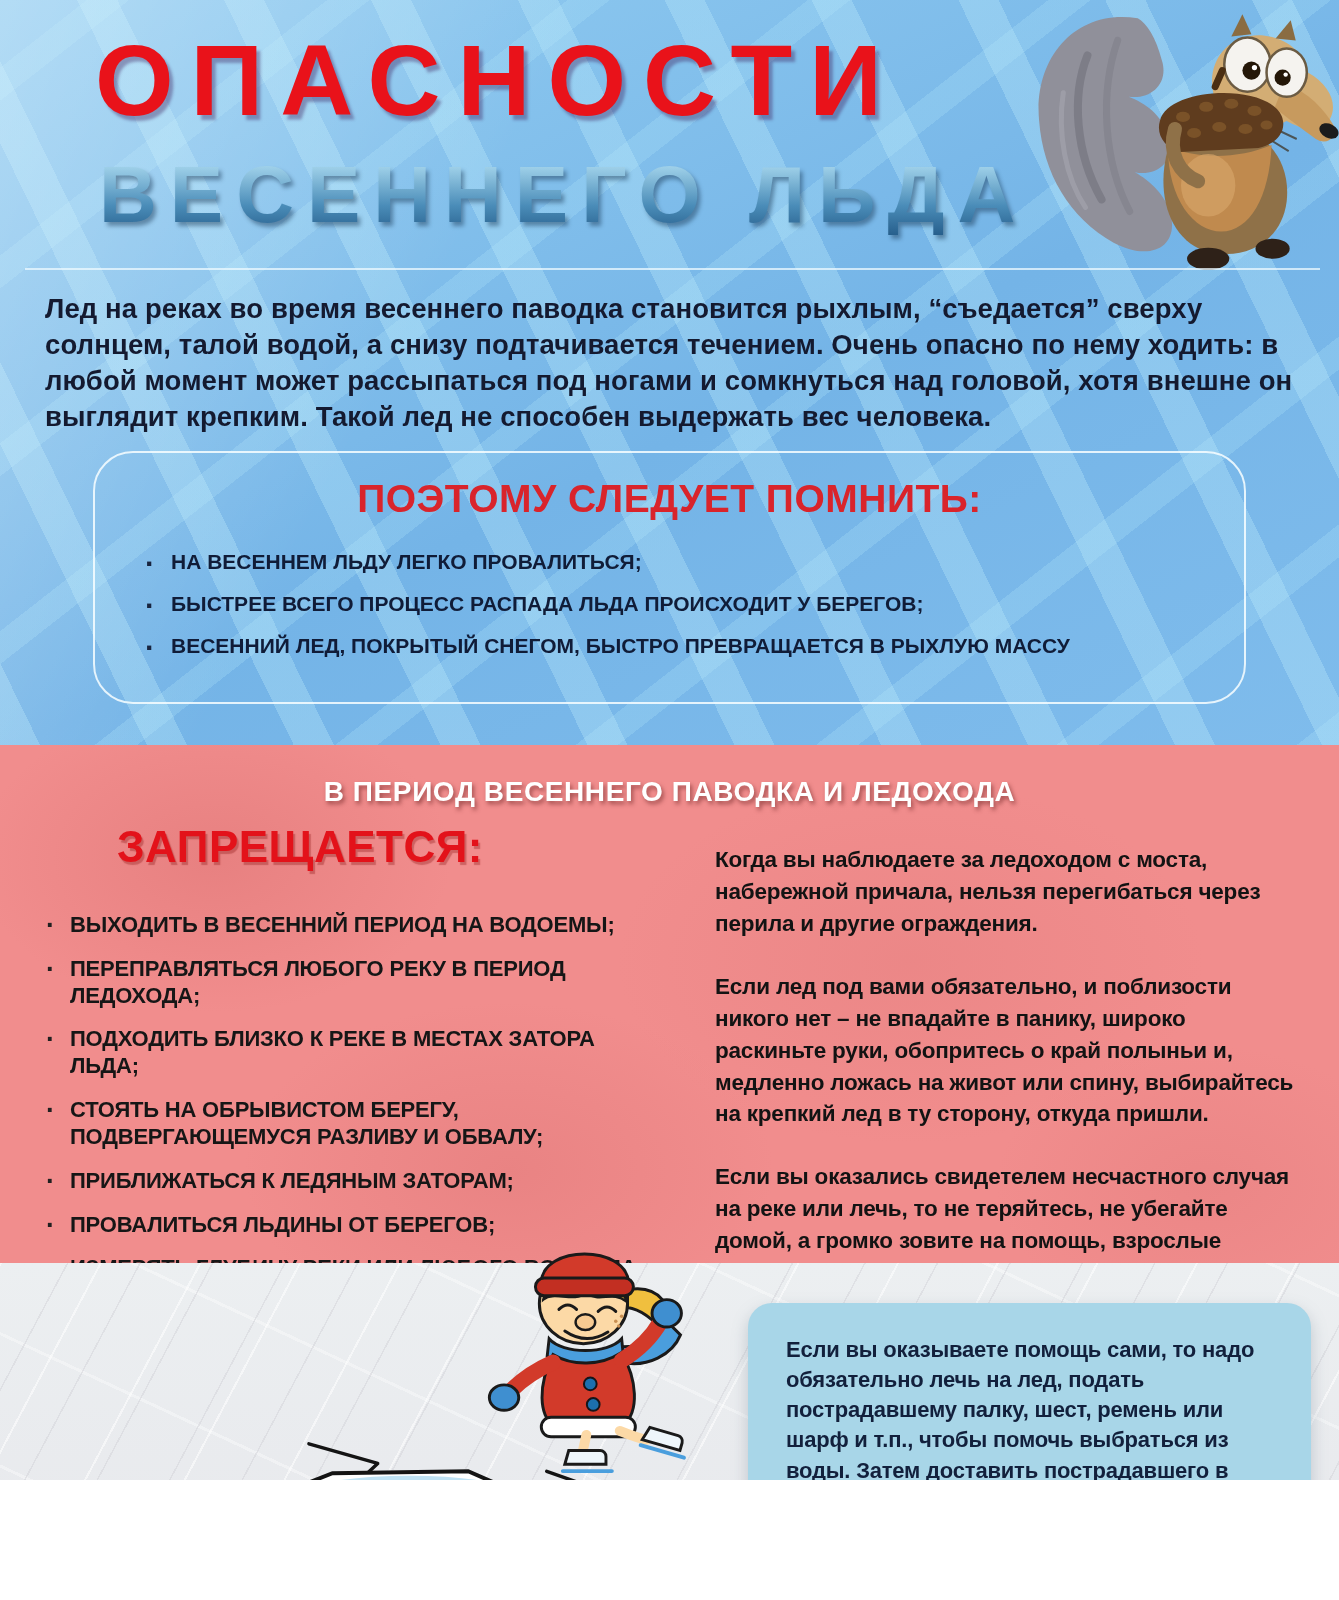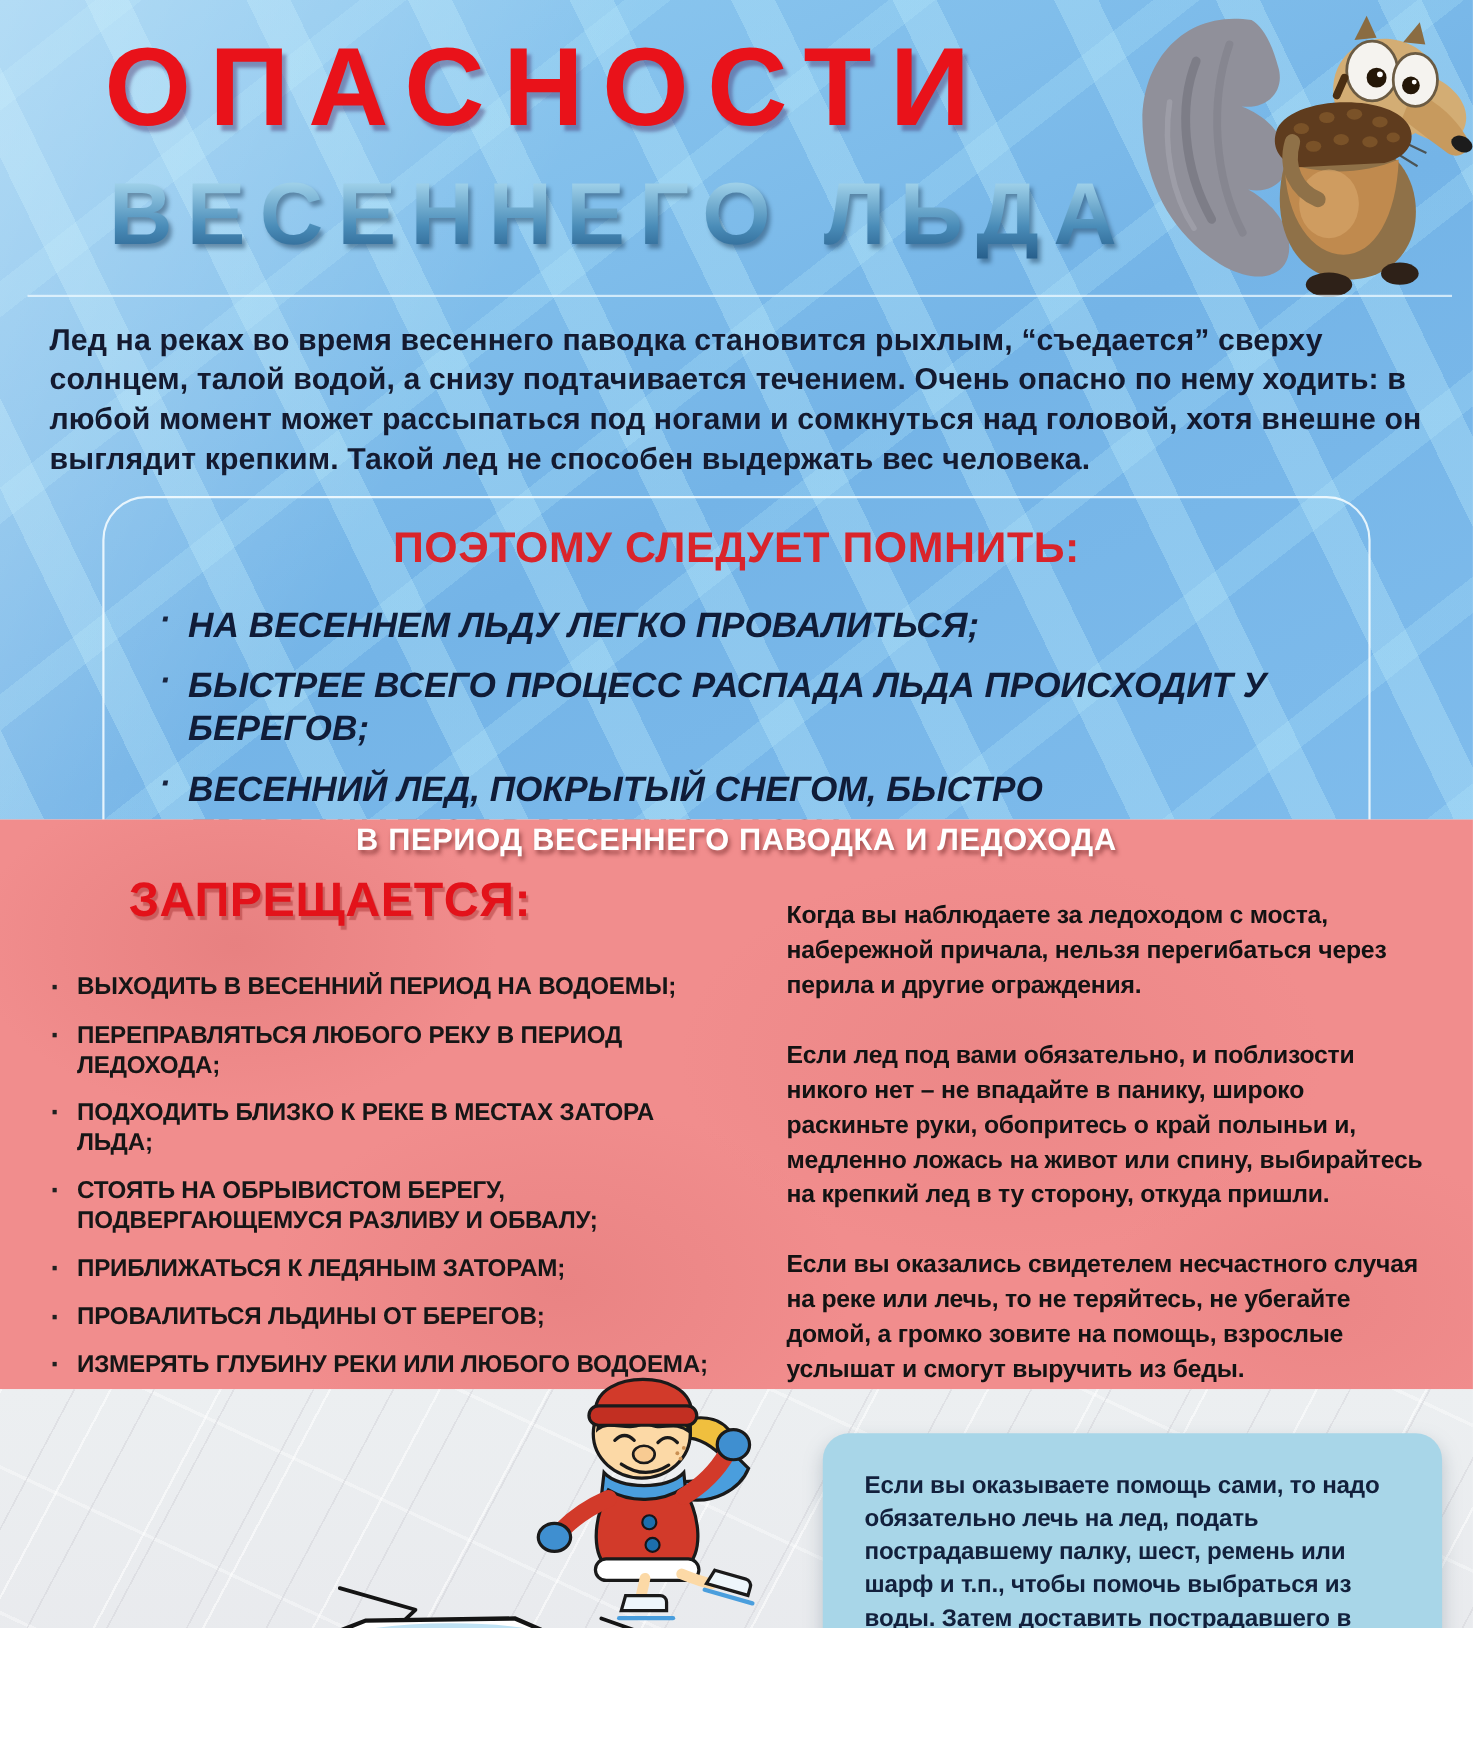--- a/index.html
+++ b/index.html
@@ -47,39 +47,39 @@
     border-radius:40px;
     padding:24px 48px 26px 48px;
   }
   .remember-heading {
     text-align:center; font-size:39px; font-weight:bold;
     color:#d9242b; letter-spacing:0.5px; margin-bottom:28px;
   }
   .remember-list { list-style:none; }
   .remember-list li {
     position:relative; padding-left:28px; margin-bottom:17px;
-    font-size:32px; font-weight:bold; line-height:1.2; color:#101c38;font-style:italic;
+    font-size:21px; font-weight:bold; line-height:1.2; color:#101c38;
   }
   .remember-list li::before {
     content:"\00b7"; position:absolute; left:2px; top:-3px;
     font-size:30px; color:#18243f;
   }
 
   
   .forbidden-section {
     position:relative; width:100%; height:518px;
     background:
       radial-gradient(ellipse 340px 220px at 16% 22%, rgba(216,108,108,0.38), transparent 70%),
       radial-gradient(ellipse 420px 260px at 68% 42%, rgba(224,122,122,0.32), transparent 70%),
       radial-gradient(ellipse 380px 240px at 38% 82%, rgba(218,112,112,0.34), transparent 70%),
       radial-gradient(ellipse 300px 200px at 90% 85%, rgba(222,118,118,0.3), transparent 70%),
       #f18d8d;
   }
   .forbidden-banner {
-    padding-top:3px; text-align:center;
+    padding-top:31px; text-align:center;
     font-size:28px; font-weight:bold; color:#ffffff;
     letter-spacing:0.6px;
     text-shadow:2px 3px 4px rgba(95,25,25,0.55);
   }
   .forbidden-columns { display:flex; padding:0 40px 0 45px; gap:70px;align-items:center; }
   .forbidden-left { width:600px; flex:0 0 600px; }
   .forbidden-heading {
     margin:14px 0 0 72px;
     font-size:44px; font-weight:bold; color:#e3121a;
     letter-spacing:0.5px;

